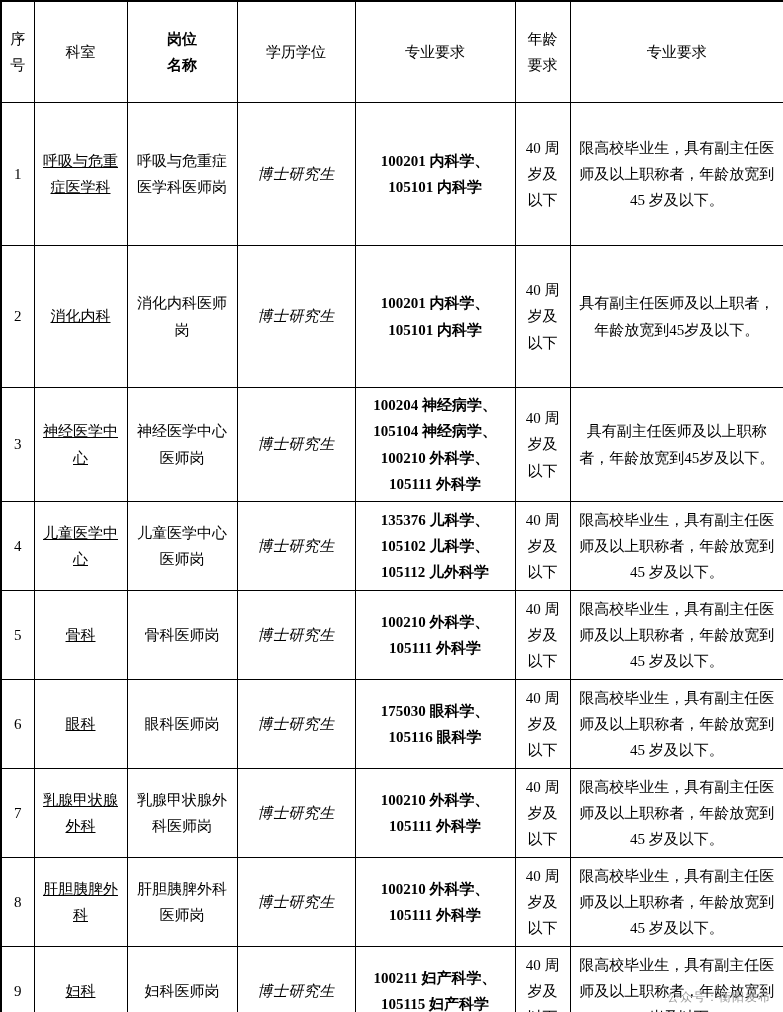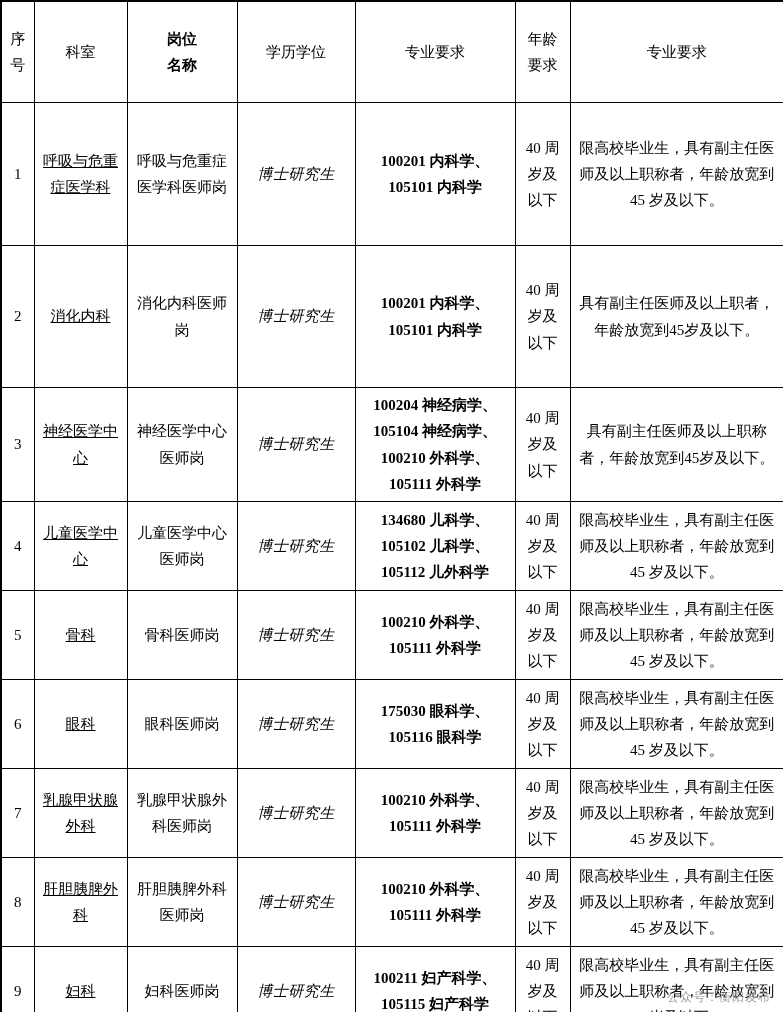--- a/index.html
+++ b/index.html
@@ -122,21 +122,21 @@
       <td class="c-edu-cell">博士研究生</td>
       <td class="c-major-cell"><span class="nobr">100204 神经病学、</span><br><span class="nobr">105104 神经病学、</span><br><span class="nobr">100210 外科学、</span><br><span class="nobr">105111 外科学</span></td>
       <td class="c-age-cell">40 周岁及以下</td>
       <td class="c-other-cell">具有副主任医师及以上职称者，年龄放宽到45岁及以下。</td>
     </tr>
     <tr class="row-std">
       <td class="c-seq-cell">4</td>
       <td class="c-dept-cell">儿童医学中心</td>
       <td class="c-post-cell">儿童医学中心医师岗</td>
       <td class="c-edu-cell">博士研究生</td>
-      <td class="c-major-cell"><span class="nobr">134680 儿科学、</span><br><span class="nobr">105102 儿科学、</span><br><span class="nobr">105112 儿外科学</span></td>
+      <td class="c-major-cell"><span class="nobr">135376 儿科学、</span><br><span class="nobr">105102 儿科学、</span><br><span class="nobr">105112 儿外科学</span></td>
       <td class="c-age-cell">40 周岁及以下</td>
       <td class="c-other-cell">限高校毕业生，具有副主任医师及以上职称者，年龄放宽到 45 岁及以下。</td>
     </tr>
     <tr class="row-std">
       <td class="c-seq-cell">5</td>
       <td class="c-dept-cell">骨科</td>
       <td class="c-post-cell">骨科医师岗</td>
       <td class="c-edu-cell">博士研究生</td>
       <td class="c-major-cell"><span class="nobr">100210 外科学、</span><br><span class="nobr">105111 外科学</span></td>
       <td class="c-age-cell">40 周岁及以下</td>

